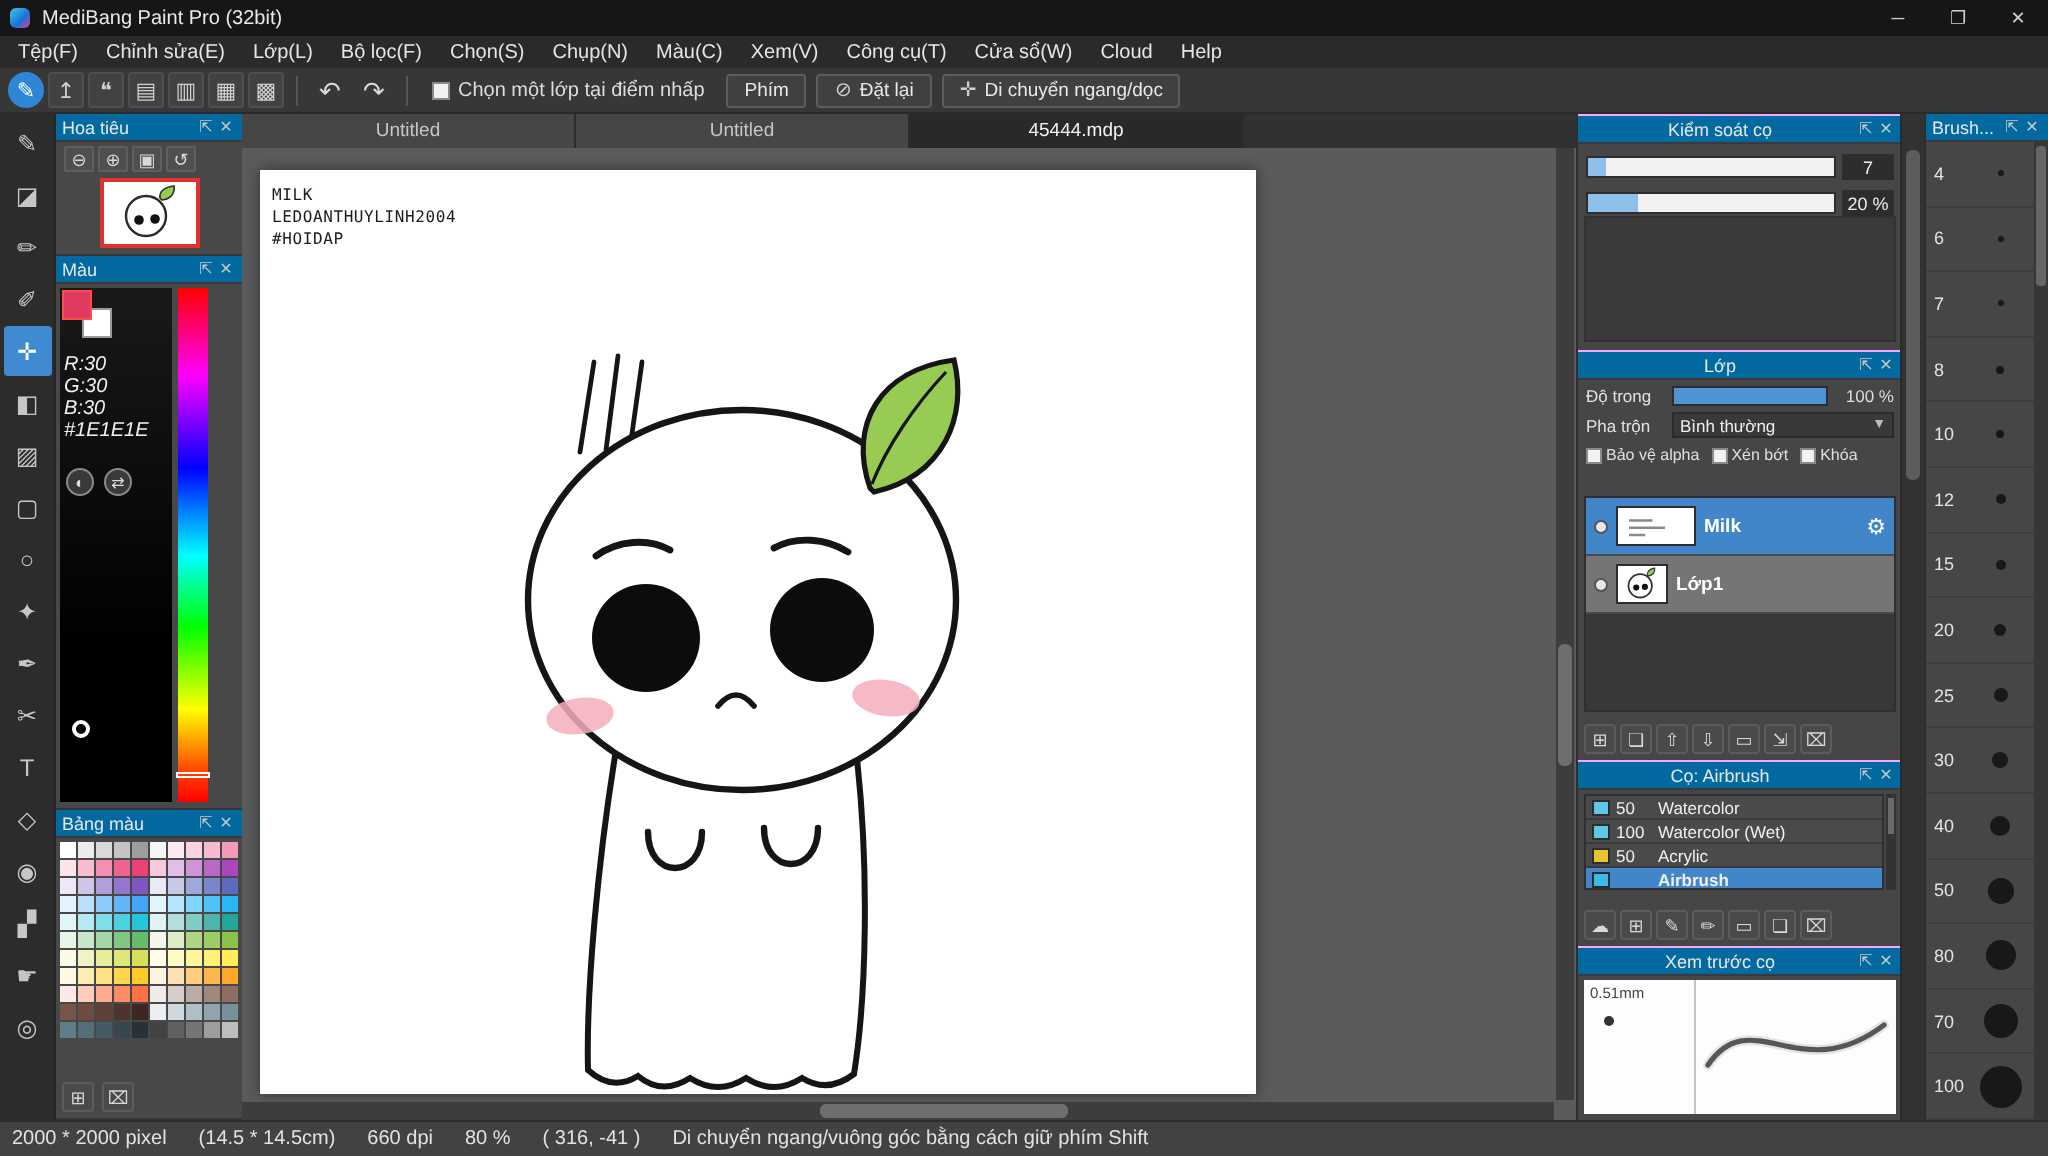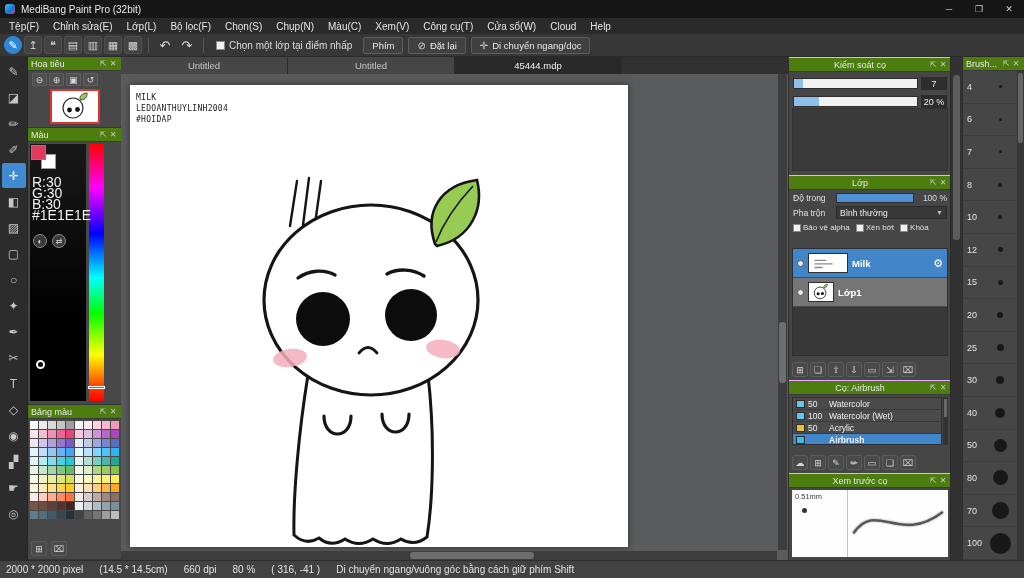--- a/index.html
+++ b/index.html
@@ -28,42 +28,42 @@
   .tb-arrow { width:20px; height:18px; display:flex; align-items:center; justify-content:center; font-size:13px; color:#d8d8d8; }
   .tb-check { display:flex; align-items:center; gap:4px; margin:0 6px; }
   .chk-box { width:9px; height:9px; background:#f2f2f2; border:1px solid #8a8a8a; display:inline-block; }
   .tb-btn { height:17px; padding:0 8px; margin-left:3px; border:1px solid #5d5d5d; background:#404040; border-radius:2px; display:flex; align-items:center; gap:4px; font-size:9.5px; color:#e9e9e9; white-space:nowrap; }
   .tb-btn .bicon { font-size:10px; color:#cfcfcf; }
   
   .toolstrip { position:absolute; left:0; top:57px; width:28px; height:503px; background:#2c2c2c; border-right:1px solid #242424; display:flex; flex-direction:column; align-items:center; padding-top:2px; gap:1px; }
   .tool { width:24px; height:25px; display:flex; align-items:center; justify-content:center; color:#c6c6c6; font-size:12px; line-height:1; border-radius:2px; }
   .tool.selected { background:#3f8ad0; color:#fff; }
   
-  .panel-header { height:14px; background:#4d7c0f; border-bottom:1px solid #3a3a3a; display:flex; align-items:center; padding:2px 3px; font-size:9px; color:#e8e8e8; }
+  .panel-header { height:14px; background:#0369a1; border-bottom:1px solid #3a3a3a; display:flex; align-items:center; padding:2px 3px; font-size:9px; color:#e8e8e8; }
   .ph-title { flex:1; white-space:nowrap; overflow:hidden; }
   .right .ph-title { text-align:center; }
   .ph-btn { width:10px; text-align:center; font-size:8px; color:#c9c9c9; }
   
   .left-panels { position:absolute; left:28px; top:57px; width:93px; height:503px; background:#484848; }
   .lp-section { position:absolute; left:0; width:93px; border-bottom:1px solid #353535; }
   #nav-panel { top:0; height:71px; }
   #color-panel { top:71px; height:277px; }
   #palette-panel { top:348px; height:155px; }
   .nav-buttons { display:flex; gap:2px; padding:2px 4px; }
   .nav-btn { width:15px; height:13px; display:flex; align-items:center; justify-content:center; font-size:9px; background:#4f4f4f; border:1px solid #5f5f5f; color:#d8d8d8; border-radius:1px; }
   .nav-thumb { width:50px; height:35px; margin:1px auto 0; background:#fff; border:2px solid #e23131; position:relative; }
   .nav-thumb svg { display:block; width:100%; height:100%; }
   .color-body { position:relative; height:262px; }
   .sv-box { position:absolute; left:2px; top:2px; width:56px; height:257px; background:linear-gradient(180deg,#191919,#000 70%); }
   .hue-bar { position:absolute; left:61px; top:2px; width:15px; height:257px;
     background:linear-gradient(180deg,#ff0000 0%,#ff00ff 17%,#0000ff 35%,#00ffff 52%,#00ff00 66%,#ffff00 82%,#ff4400 94%,#ff0000 100%); }
   .hue-indicator { position:absolute; left:60px; top:244px; width:17px; height:3px; border:1px solid #fff; }
   .fg-swatch { position:absolute; left:3px; top:3px; width:15px; height:15px; background:#e03a5e; border:1px solid #ff4d4d; z-index:3; }
   .bg-swatch { position:absolute; left:13px; top:12px; width:15px; height:15px; background:#fff; border:1px solid #9a9a9a; z-index:2; }
-  .rgb-block { position:absolute; left:4px; top:35px; z-index:3; font-size:14px; line-height:11px; color:#f0f0f0; }
+  .rgb-block { position:absolute; left:4px; top:35px; z-index:3; font-size:10px; line-height:11px; color:#f0f0f0;font-style:italic; }
   .color-circle { position:absolute; width:14px; height:14px; border-radius:50%; background:#3a3a3a; border:1px solid #8a8a8a; color:#ddd; font-size:8px; display:flex; align-items:center; justify-content:center; z-index:3; }
   #color-wheel-btn { left:5px; top:92px; }
   #swap-colors-btn { left:24px; top:92px; }
   .sv-indicator { position:absolute; left:8px; top:218px; width:9px; height:9px; border:2px solid #fff; border-radius:50%; z-index:3; }
   .pal-grid { padding:2px 2px; display:grid; grid-template-columns:repeat(10, 8px); gap:1px; }
   .pal-swatch { width:8px; height:8px; }
   .pal-footer { position:absolute; left:3px; bottom:3px; display:flex; gap:4px; }
   .mini-btn { width:16px; height:15px; display:flex; align-items:center; justify-content:center; background:#4a4a4a; border:1px solid #5c5c5c; border-radius:2px; color:#d8d8d8; font-size:9px; }
   
   .canvas-area { position:absolute; left:121px; top:57px; width:667px; height:503px; background:#595b5c; }

